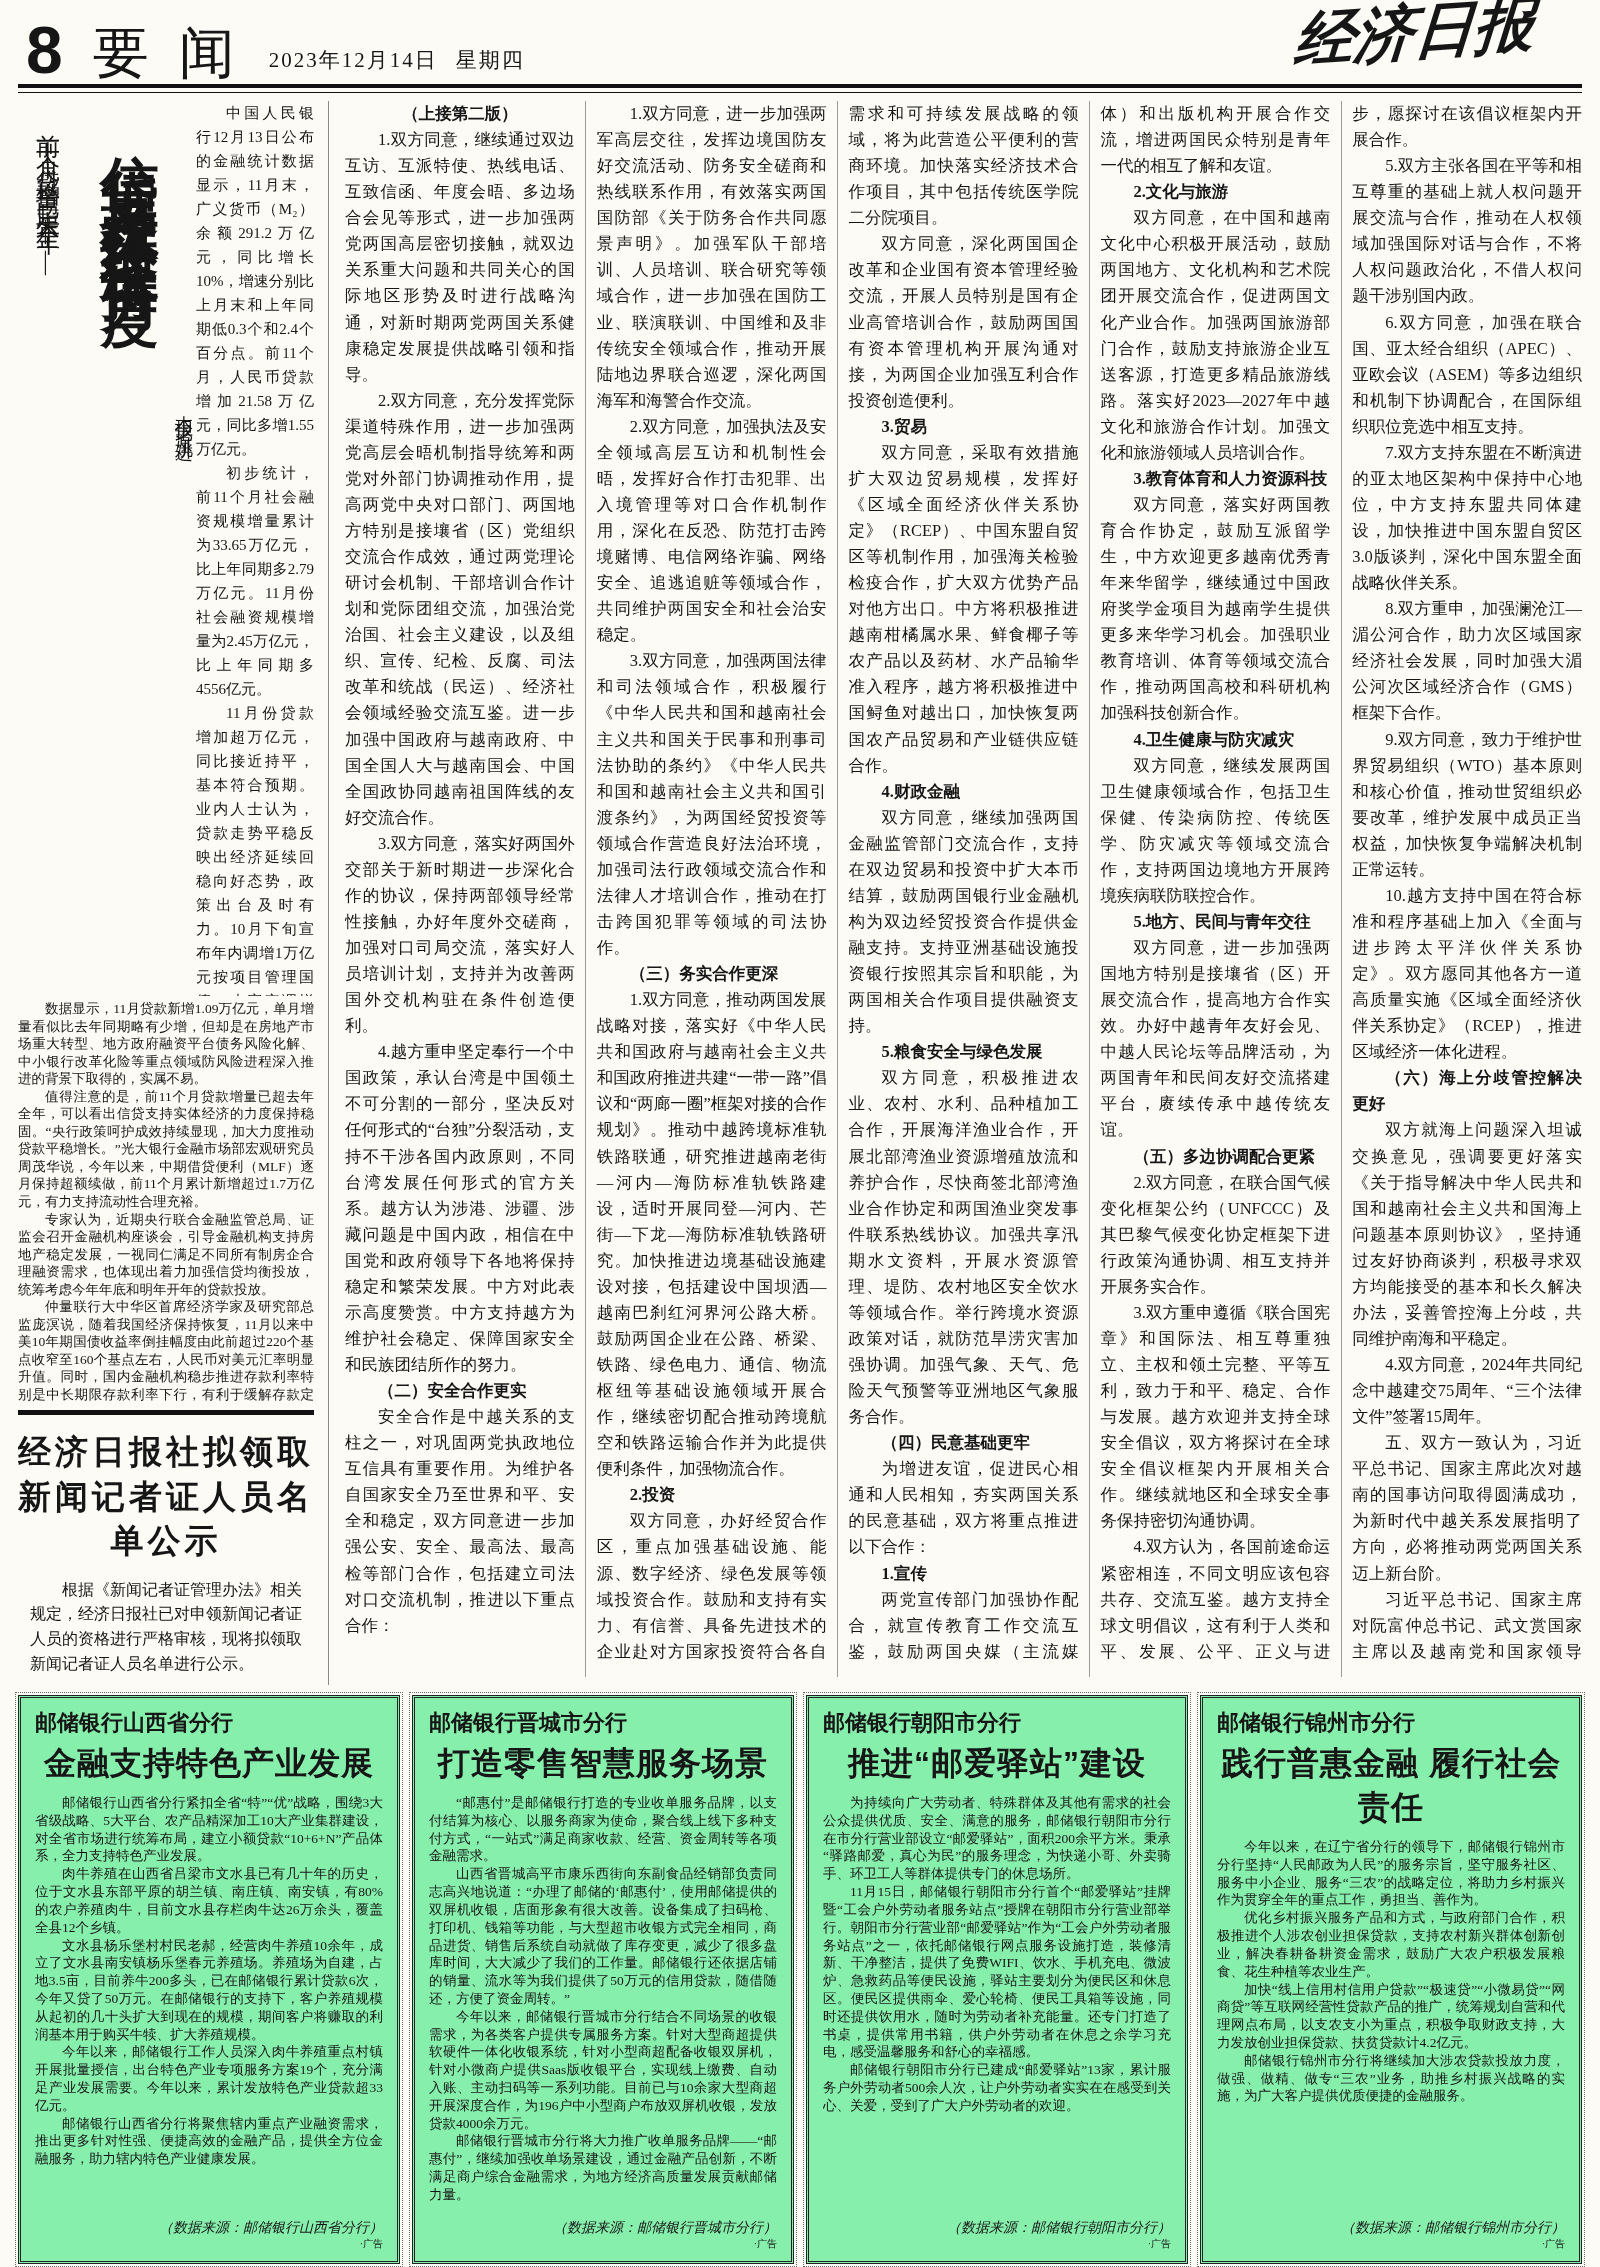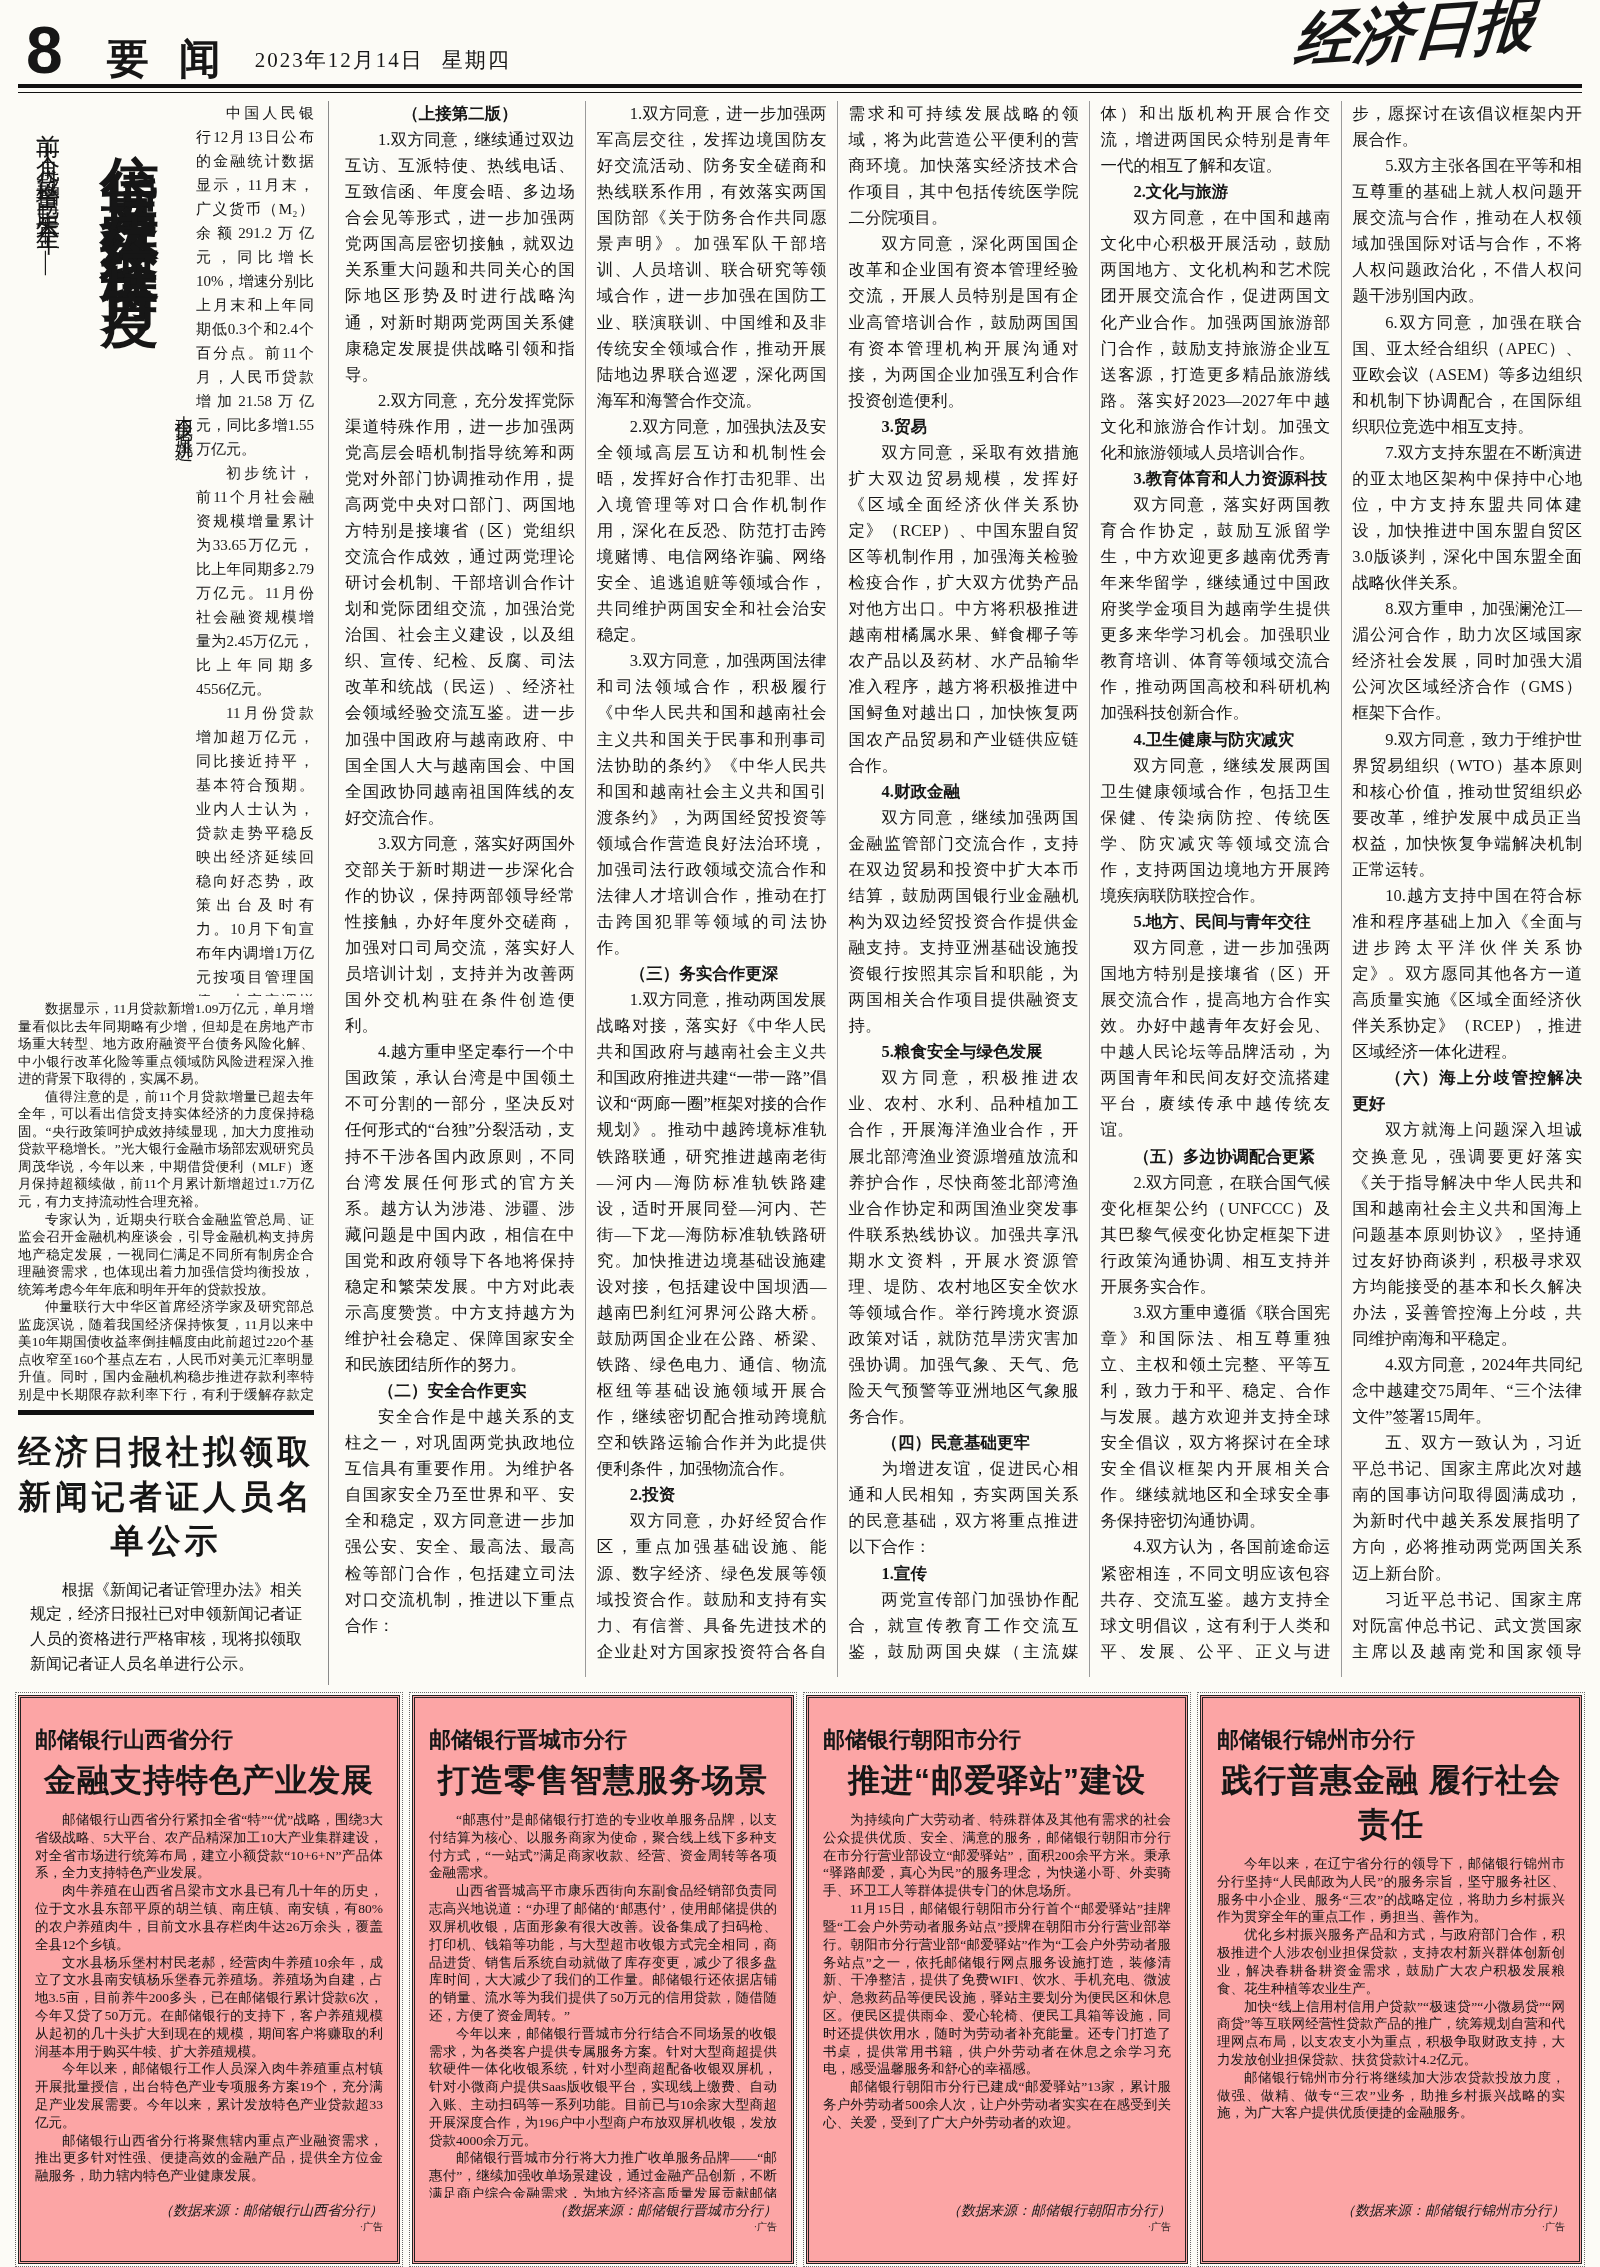--- a/index.html
+++ b/index.html
@@ -1,21 +1,21 @@
 <!DOCTYPE html>
 <html lang="zh"><head>
 <meta charset="utf-8">
 <style>
   html,body{margin:0;padding:0;background:#e8e6e0;}
   .page{position:relative;width:1600px;height:2267px;margin:0 auto;background:#fcfbf6;
         font-family:"Liberation Serif","DejaVu Serif",serif;color:#161616;overflow:hidden;box-sizing:border-box;}
   
   .header{display:flex;align-items:flex-end;padding:12px 26px 4px 26px;height:84px;box-sizing:border-box;}
   .pageno{font-family:"Liberation Sans","DejaVu Sans",sans-serif;font-weight:bold;font-size:66px;line-height:.9;}
-  .section-title{font-weight:bold;font-size:42px;line-height:.95;letter-spacing:30px;margin-left:44px;}
+  .section-title{font-weight:normal;font-size:56px;line-height:.95;letter-spacing:30px;margin-left:30px;}
   .edition-date{font-size:21px;letter-spacing:2px;margin-left:4px;padding-bottom:6px;white-space:nowrap;}
   .edition-date span{margin-right:18px;}
   .masthead{margin-left:auto;font-size:60px;font-weight:bold;font-style:italic;
             transform:rotate(-4deg) skewX(-8deg);padding:0 40px 8px 0;white-space:nowrap;}
   .hr-double{margin:0 18px;border-top:4px solid #111;border-bottom:1px solid #111;height:4px;}
   
   .main{display:flex;padding:8px 18px 0 18px;height:1592px;box-sizing:border-box;}
   .col-left{width:296px;flex:none;display:flex;flex-direction:column;box-sizing:border-box;}
   .lead-top{display:flex;height:895px;overflow:hidden;}
   .v{writing-mode:vertical-rl;}
@@ -31,22 +31,22 @@
   .notice-body p{margin:12px;text-indent:2em;}
   
   .statement{flex:1;margin-left:14px;padding-left:16px;border-left:1px solid #8a8a8a;box-sizing:border-box;}
   .stmt-cols{height:1576px;column-count:5;column-gap:22px;column-rule:1px solid #9a9a9a;
              font-size:16.5px;line-height:1.58;text-align:justify;overflow:hidden;}
   .stmt-cols p{margin:0;text-indent:2em;}
   .stmt-cols p.center{text-align:center;text-indent:0;font-weight:bold;}
   .stmt-cols p.sec{font-weight:bold;}
   
   .ads{display:grid;grid-template-columns:repeat(4,1fr);gap:12px;padding:10px 18px 12px 18px;height:591px;box-sizing:border-box;}
-  .ad{border:3px double #222;outline:1px dotted #666;outline-offset:2px;background:#fca5a5;
-      padding:27px 14px;display:flex;flex-direction:column;overflow:hidden;box-sizing:border-box;}
+  .ad{border:3px double #222;outline:1px dotted #666;outline-offset:2px;background:#86efac;
+      padding:10px 14px;display:flex;flex-direction:column;overflow:hidden;box-sizing:border-box;}
   .ad-bank{font-family:"Liberation Sans","DejaVu Sans",sans-serif;font-weight:bold;font-size:22px;}
   .ad-headline{font-family:"Liberation Sans","DejaVu Sans",sans-serif;font-weight:bold;font-size:32px;
                text-align:center;margin:4px 0 8px 0;letter-spacing:1px;}
   .ad-body{flex:1;overflow:hidden;font-size:13.5px;line-height:1.32;text-align:justify;}
   .ad-body p{margin:0;text-indent:2em;}
   .ad-foot{font-size:14px;text-align:right;font-style:italic;padding-top:4px;}
   .ad-label{font-size:10px;text-align:right;font-style:normal;}
 </style>
 </head>
 <body>

